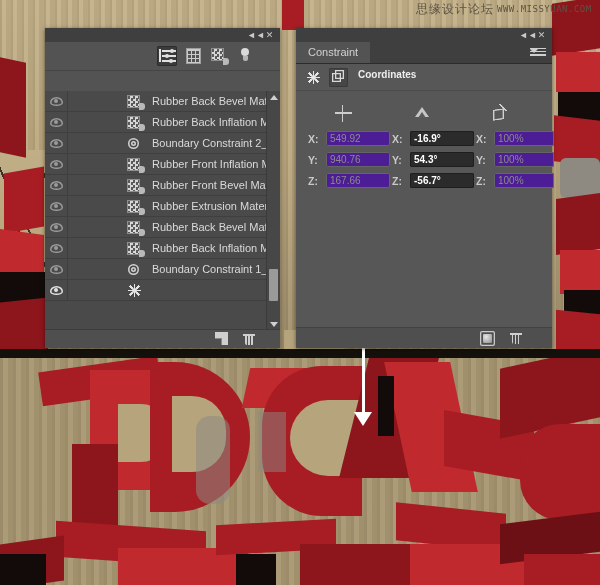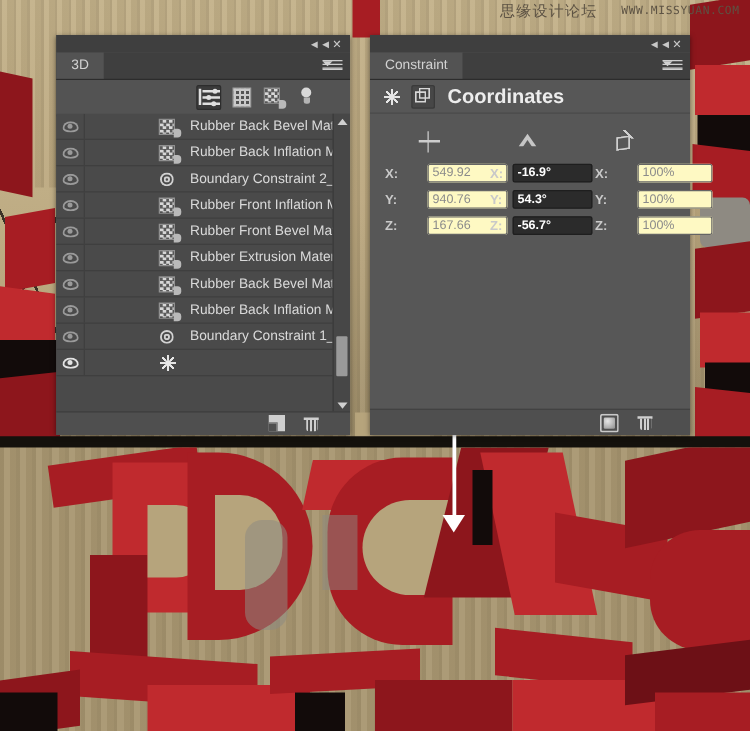--- a/index.html
+++ b/index.html
@@ -132,31 +132,31 @@
   .ic-trash:before{content:"";position:absolute;left:0;top:2px;width:12px;height:2px;background:#cfcfcf;}
   .ic-trash:after{content:"";position:absolute;left:1.5px;top:4px;width:9px;height:9px;
       background:repeating-linear-gradient(90deg,#cfcfcf 0 1.5px,#4f4f4f 1.5px 3px);
       border-radius:0 0 2px 2px;}
 
   
   #panelprops{left:296px;top:28px;width:256px;height:320px;background:#575757;}
   .prop-head{height:26px;background:#575757;position:relative;border-bottom:1px solid #4b4b4b;}
   .pbtn{position:absolute;top:4px;width:19px;height:19px;border-radius:2px;cursor:pointer;}
   .pbtn.active{background:#474747;box-shadow:inset 0 0 0 1px #3a3a3a;}
-  .prop-title{position:absolute;left:62px;top:5px;font-size:16px;color:#ededed;font-weight:bold;}
+  .prop-title{position:absolute;left:62px;top:5px;font-size:10px;color:#ededed;font-weight:bold;}
 
   .coordhead{position:absolute;left:0;top:73px;width:256px;height:28px;}
   .coordhead .ch{position:absolute;top:3px;width:26px;height:22px;}
 
   .coordgrid{position:absolute;left:0;top:101px;width:256px;}
   .crow{height:21px;position:relative;}
   .axis{position:absolute;top:4px;font-size:10.5px;color:#c9c9c9;font-weight:bold;}
   .fld{position:absolute;top:2px;height:15px;line-height:15px;border-radius:2px;
        font-size:10px;padding:0 4px;overflow:hidden;white-space:nowrap;cursor:text;}
-  .fld.dim{background:#fef9c3;color:#8b8b8b;box-shadow:inset 0 0 0 1px #656565;margin-left:16px;}
+  .fld.dim{background:#4c1d95;color:#8b8b8b;box-shadow:inset 0 0 0 1px #656565;}
   .fld.act{background:#2b2b2b;color:#ffffff;box-shadow:inset 0 0 0 1px #1e1e1e;font-weight:bold;text-align:left;}
 
   .propfoot{position:absolute;left:0;bottom:0;width:256px;height:20px;background:#4f4f4f;border-top:1px solid #424242;}
 
   .ic-coordbox{width:15px;height:15px;position:relative;}
   .ic-coordbox:before{content:"";position:absolute;left:1px;top:3px;width:9px;height:9px;
      box-shadow:inset 0 0 0 1.3px #d8d8d8;}
   .ic-coordbox:after{content:"";position:absolute;left:4px;top:0;width:9px;height:9px;
      box-shadow:inset 0 0 0 1.3px #d8d8d8;}
 
@@ -281,37 +281,27 @@
       
       
     </div>
   </div>
 
   <div>
     <div class="arrow-shaft" style="left:362px;top:305px;width:3px;height:110px;"></div>
     <div class="arrow-head" style="left:354px;top:412px;"></div>
   </div>
 
-  <div class="wm" style="left:400px;">思缘设计论坛</div>
+  <div class="wm" style="left:416px;">思缘设计论坛</div>
   <div class="wm2" style="left:497px;">WWW.MISSYUAN.COM</div>
 
   <div class="panel" id="panel3d">
     <div class="panel-topbar">
       <div class="ctl" style="right:22px;">◄◄</div>
       <div class="ctl" style="right:5px;">✕</div>
-    </div>
-    <div class="tabstrip">
-      <div class="tab">3D</div>
-      <div class="hamb">
-        <div class="car"></div>
-          <i></i>
-          <i></i>
-          <i></i>
-          <i></i>
-      </div>
     </div>
 
     <div class="filterbar">
       <div class="fbtn active" style="left:112px;">
         <div class="ic-scene" style="margin:3px 0 0 5px;">
           <i></i>
             <i></i>
             <i></i>
             <b></b>
             <b></b>

